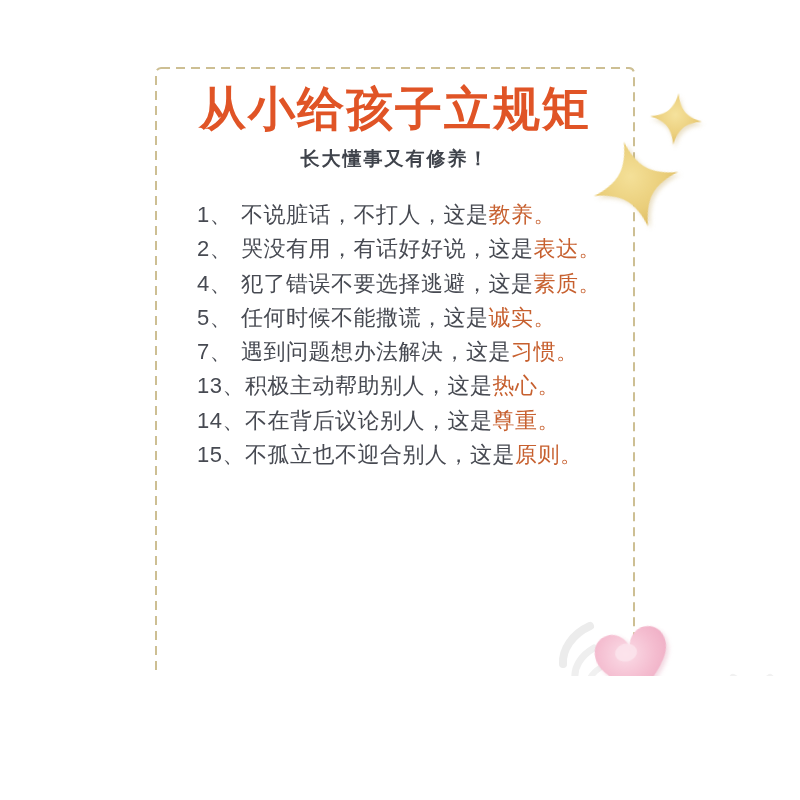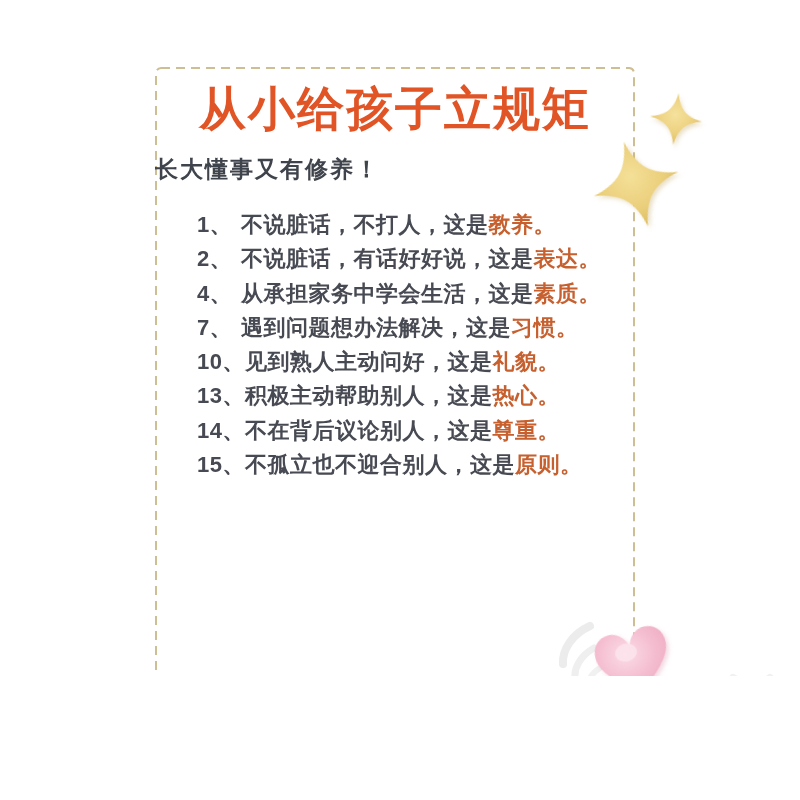--- a/index.html
+++ b/index.html
@@ -16,26 +16,26 @@
   .canvas{position:relative;width:800px;height:676px;background:var(--bg-color);overflow:hidden;}
 
   
   .frame{position:absolute;left:155px;top:67px;width:480px;height:656px;}
   .frame-border{position:absolute;left:0;top:0;width:100%;height:100%;pointer-events:none;}
   .dash-rect{fill:none;stroke:var(--border-color);stroke-width:2;stroke-dasharray:9 6;}
 
   .title{position:relative;margin-top:16px;text-align:center;
     font-size:47px;line-height:52px;font-weight:900;letter-spacing:2px;
     color:var(--title-color);}
-  .subtitle{position:relative;margin-top:18px;text-align:left;
-    font-size:23px;line-height:32px;font-weight:800;letter-spacing:2px;
+  .subtitle{position:relative;margin-top:8px;text-align:center;
+    font-size:19px;line-height:32px;font-weight:800;letter-spacing:2px;
     color:var(--subtitle-color);}
 
   .rules{position:relative;margin-top:23px;padding-left:42px;padding-right:8px;}
-  .rule{font-size:22px;line-height:34.3px;font-weight:700;letter-spacing:.5px;
+  .rule{font-size:22px;line-height:34.3px;font-weight:400;letter-spacing:.5px;
     color:var(--body-color);white-space:nowrap;}
   .r-num{display:inline-block;min-width:44px;}
   .r-keyword,.r-period{color:var(--kw-color);}
 
   
   .star{position:absolute;filter:drop-shadow(2px 3px 2px rgba(186,152,70,.30));}
   .star-small{left:650px;top:90px;width:52px;height:58px;transform:rotate(6deg);}
   .star-large{left:592px;top:136px;width:88px;height:96px;transform:rotate(-16deg);}
   .heart-group{position:absolute;left:548px;top:606px;width:235px;height:130px;}
 </style>
@@ -46,24 +46,24 @@
 
   <div class="frame">
     <svg class="frame-border" viewBox="0 0 480 656" preserveAspectRatio="none">
       <rect class="dash-rect" x="1" y="1" width="478" height="654" rx="5" ry="5"></rect>
     </svg>
 
     <div class="title">从小给孩子立规矩</div>
     <div class="subtitle">长大懂事又有修养！</div>
     <div class="rules">
         <div class="rule"><span class="r-num">1、</span><span class="r-text">不说脏话，不打人，这是</span><span class="r-keyword">教养</span><span class="r-period">。</span></div>
-        <div class="rule"><span class="r-num">2、</span><span class="r-text">不说脏话，有话好好说，这是</span><span class="r-keyword">表达</span><span class="r-period">。</span></div>
-        <div class="rule"><span class="r-num">4、</span><span class="r-text">从承担家务中学会生活，这是</span><span class="r-keyword">素质</span><span class="r-period">。</span></div>
+        <div class="rule"><span class="r-num">2、</span><span class="r-text">哭没有用，有话好好说，这是</span><span class="r-keyword">表达</span><span class="r-period">。</span></div>
+        <div class="rule"><span class="r-num">4、</span><span class="r-text">犯了错误不要选择逃避，这是</span><span class="r-keyword">素质</span><span class="r-period">。</span></div>
+        <div class="rule"><span class="r-num">5、</span><span class="r-text">任何时候不能撒谎，这是</span><span class="r-keyword">诚实</span><span class="r-period">。</span></div>
         <div class="rule"><span class="r-num">7、</span><span class="r-text">遇到问题想办法解决，这是</span><span class="r-keyword">习惯</span><span class="r-period">。</span></div>
-        <div class="rule"><span class="r-num">10、</span><span class="r-text">见到熟人主动问好，这是</span><span class="r-keyword">礼貌</span><span class="r-period">。</span></div>
         <div class="rule"><span class="r-num">13、</span><span class="r-text">积极主动帮助别人，这是</span><span class="r-keyword">热心</span><span class="r-period">。</span></div>
         <div class="rule"><span class="r-num">14、</span><span class="r-text">不在背后议论别人，这是</span><span class="r-keyword">尊重</span><span class="r-period">。</span></div>
         <div class="rule"><span class="r-num">15、</span><span class="r-text">不孤立也不迎合别人，这是</span><span class="r-keyword">原则</span><span class="r-period">。</span></div>
       </div>
   </div>
 
   <svg class="star star-small" viewBox="0 0 100 100">
     <defs>
       <radialGradient id="goldA" cx="48%" cy="42%" r="65%">
         <stop offset="0%" stop-color="#F5E29D"></stop>

